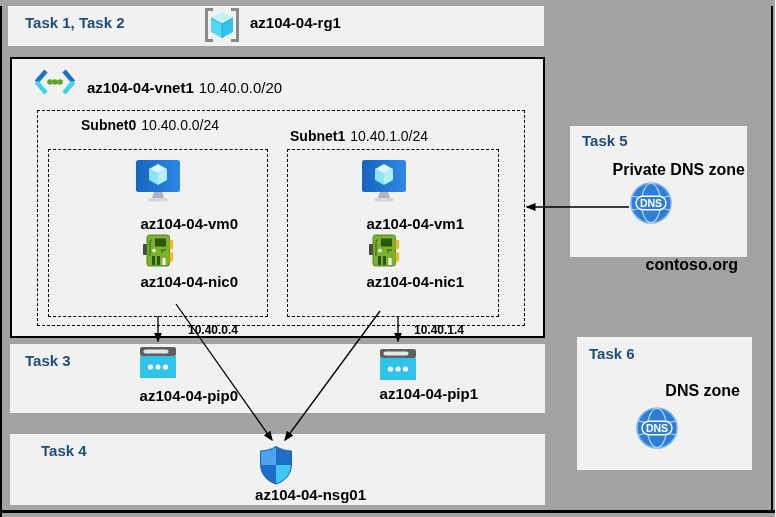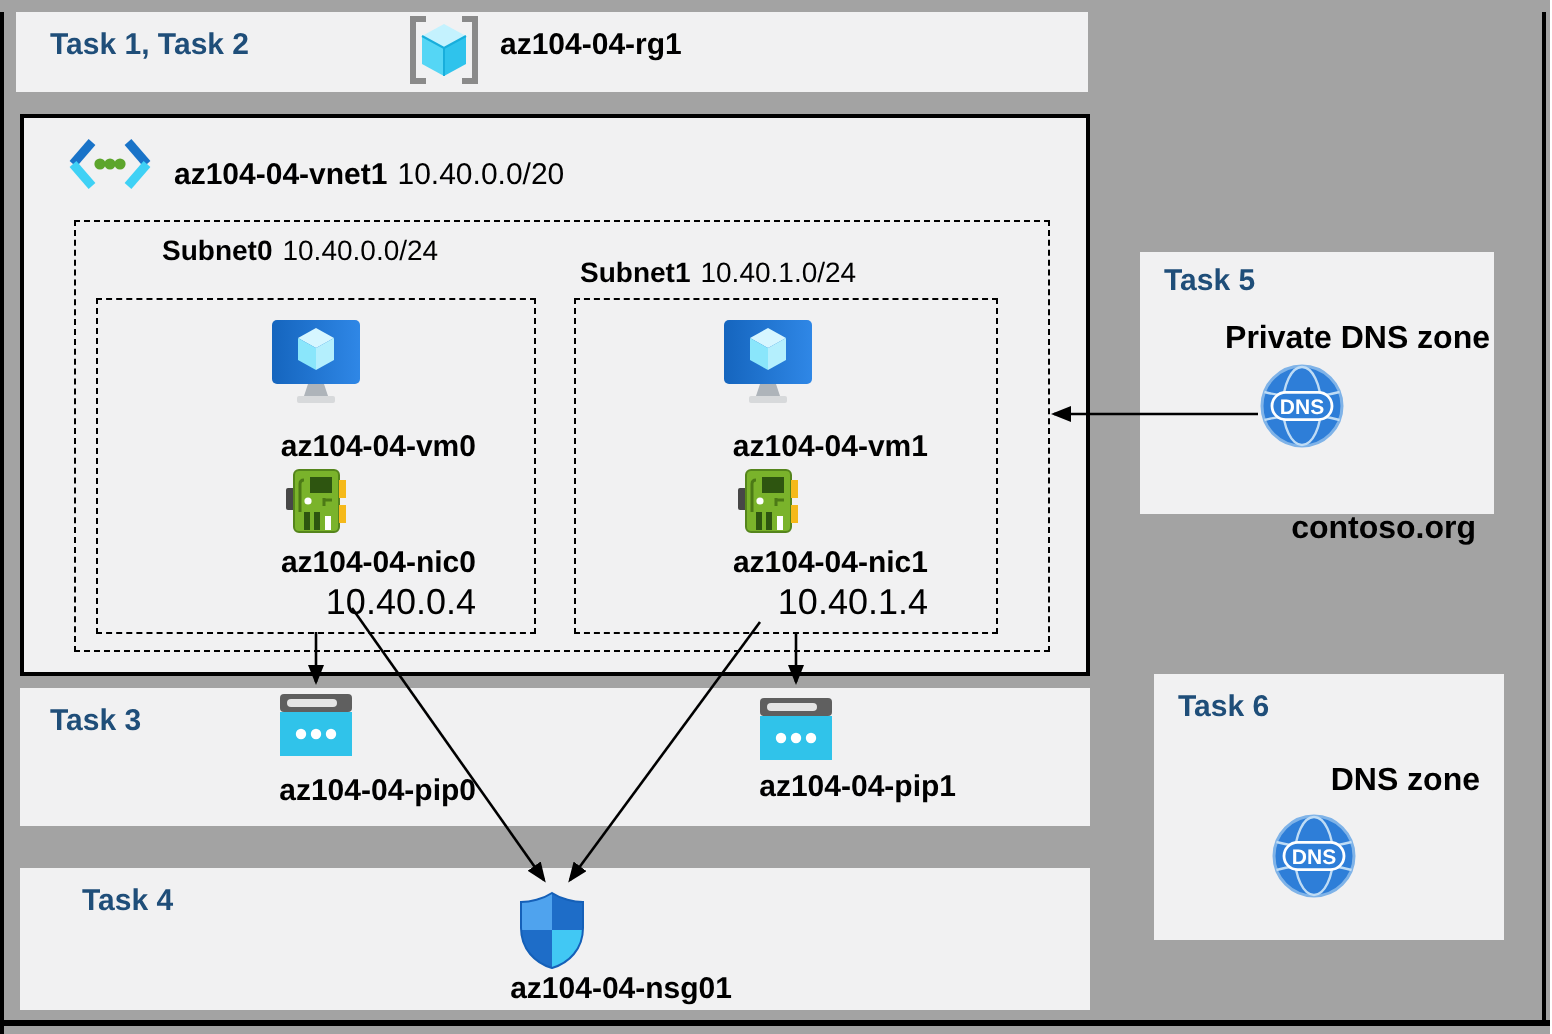--- a/index.html
+++ b/index.html
@@ -7,21 +7,21 @@
     position:relative;width:775px;height:517px;background:#a3a3a3;overflow:hidden;
     font-family:"Liberation Sans",sans-serif;color:#000;
   }
   .panel{position:absolute;background:#F1F1F2;}
   .dashedbox{position:absolute;border:1px dashed #000;}
   .vnetbox{position:absolute;background:#F1F1F2;border:2px solid #000;box-sizing:border-box;}
   .tasklabel{position:absolute;font-weight:bold;font-size:15px;color:#1F4E79;white-space:nowrap;}
   .reslabel{position:absolute;font-weight:bold;font-size:15px;color:#000;white-space:nowrap;}
   .ctr{position:absolute;text-align:right;font-weight:bold;font-size:15px;color:#000;white-space:nowrap;}
   .big{font-size:16px;}
-  .ipline{font-weight:normal;font-size:18px;}
+  .ipline{font-weight:bold;font-size:12px;margin-top:32px;}
   .mixed{position:absolute;white-space:nowrap;font-size:15px;color:#000;}
   .mixed .nm{font-weight:bold;}
   .mixed .cd{font-weight:normal;margin-left:5px;}
   .sub{font-size:14px;}
   .icon{position:absolute;}
   .border{position:absolute;background:#000;}
   #overlay{position:absolute;left:0;top:0;pointer-events:none;}
 </style>
 </head>
 <body>

